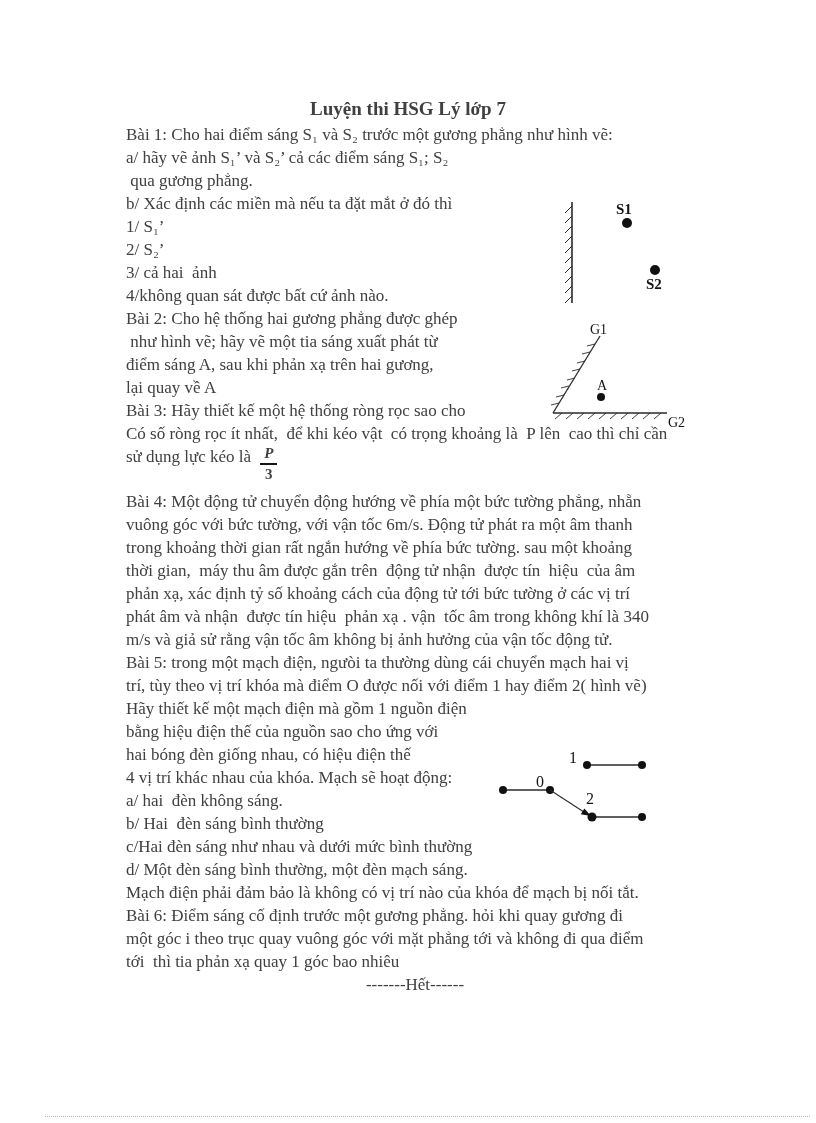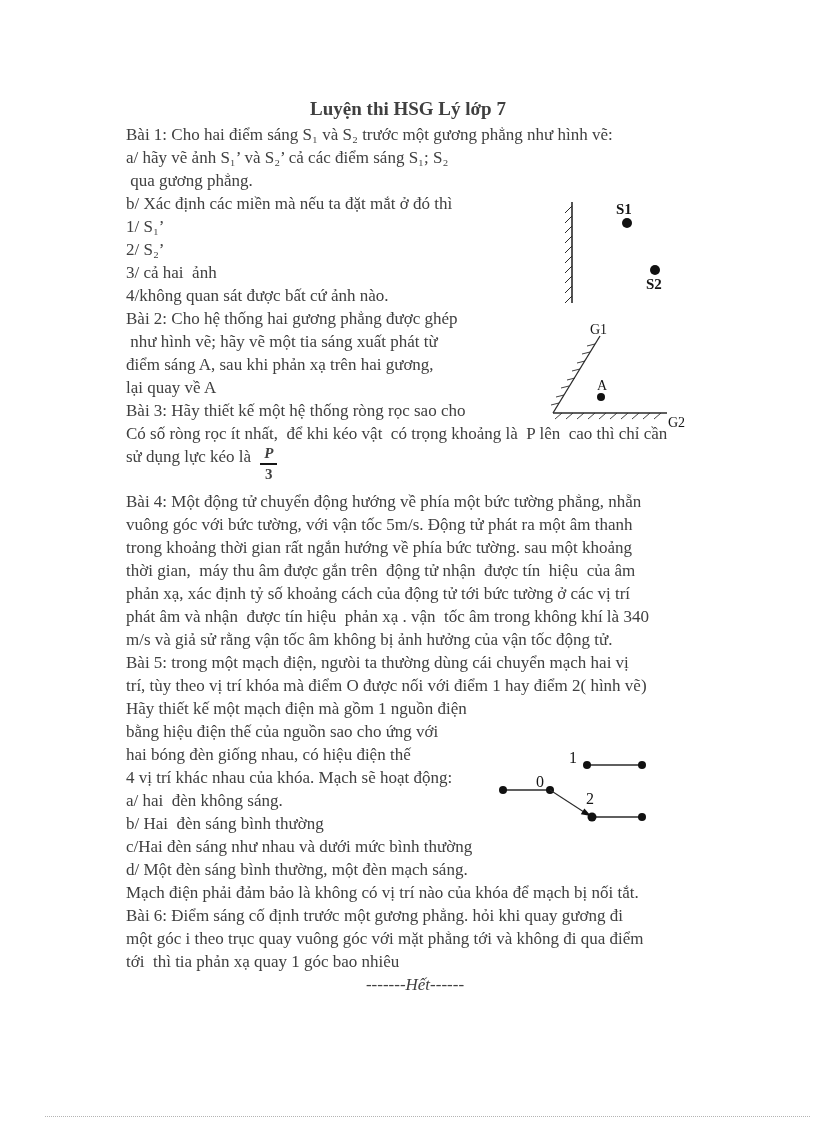--- a/index.html
+++ b/index.html
@@ -18,21 +18,21 @@
     font-size:19px; line-height:28px;
     white-space:pre;
   }
   .doc-body {
     position:absolute; top:123px; left:102px; width:690px;margin-left:24px;
   }
   .line {
     font-size:17px; line-height:23px; height:23px;
     white-space:pre;
   }
-  .line.center { width:578px; text-align:center;font-style:italic; }
+  .line.center { width:578px; text-align:center; }
   .frac-line {
     height:45px;
     display:flex; align-items:flex-start;
   }
   .frac {
     display:inline-flex; flex-direction:column; align-items:center;
     margin-left:9px;
     font-size:15px; line-height:1.1;
     font-weight:bold;
   }
@@ -74,21 +74,21 @@
       <div class="line">3/ cả hai  ảnh</div>
       <div class="line">4/không quan sát được bất cứ ảnh nào.</div>
       <div class="line">Bài 2: Cho hệ thống hai gương phẳng được ghép</div>
       <div class="line"> như hình vẽ; hãy vẽ một tia sáng xuất phát từ</div>
       <div class="line">điểm sáng A, sau khi phản xạ trên hai gương,</div>
       <div class="line">lại quay về A</div>
       <div class="line">Bài 3: Hãy thiết kế một hệ thống ròng rọc sao cho</div>
       <div class="line">Có số ròng rọc ít nhất,  để khi kéo vật  có trọng khoảng là  P lên  cao thì chỉ cần</div>
       <div class="line frac-line"><span>sử dụng lực kéo là</span><span class="frac"><span class="num">P</span><span class="den">3</span></span></div>
       <div class="line">Bài 4: Một động tử chuyển động hướng về phía một bức tường phẳng, nhẵn</div>
-      <div class="line">vuông góc với bức tường, với vận tốc 5m/s. Động tử phát ra một âm thanh</div>
+      <div class="line">vuông góc với bức tường, với vận tốc 6m/s. Động tử phát ra một âm thanh</div>
       <div class="line">trong khoảng thời gian rất ngắn hướng về phía bức tường. sau một khoảng</div>
       <div class="line">thời gian,  máy thu âm được gắn trên  động tử nhận  được tín  hiệu  của âm</div>
       <div class="line">phản xạ, xác định tỷ số khoảng cách của động tử tới bức tường ở các vị trí</div>
       <div class="line">phát âm và nhận  được tín hiệu  phản xạ . vận  tốc âm trong không khí là 340</div>
       <div class="line">m/s và giả sử rằng vận tốc âm không bị ảnh hưởng của vận tốc động tử.</div>
       <div class="line">Bài 5: trong một mạch điện, ngưòi ta thường dùng cái chuyển mạch hai vị</div>
       <div class="line">trí, tùy theo vị trí khóa mà điểm O được nối với điểm 1 hay điểm 2( hình vẽ)</div>
       <div class="line">Hãy thiết kế một mạch điện mà gồm 1 nguồn điện</div>
       <div class="line">bằng hiệu điện thế của nguồn sao cho ứng với</div>
       <div class="line">hai bóng đèn giống nhau, có hiệu điện thế</div>

